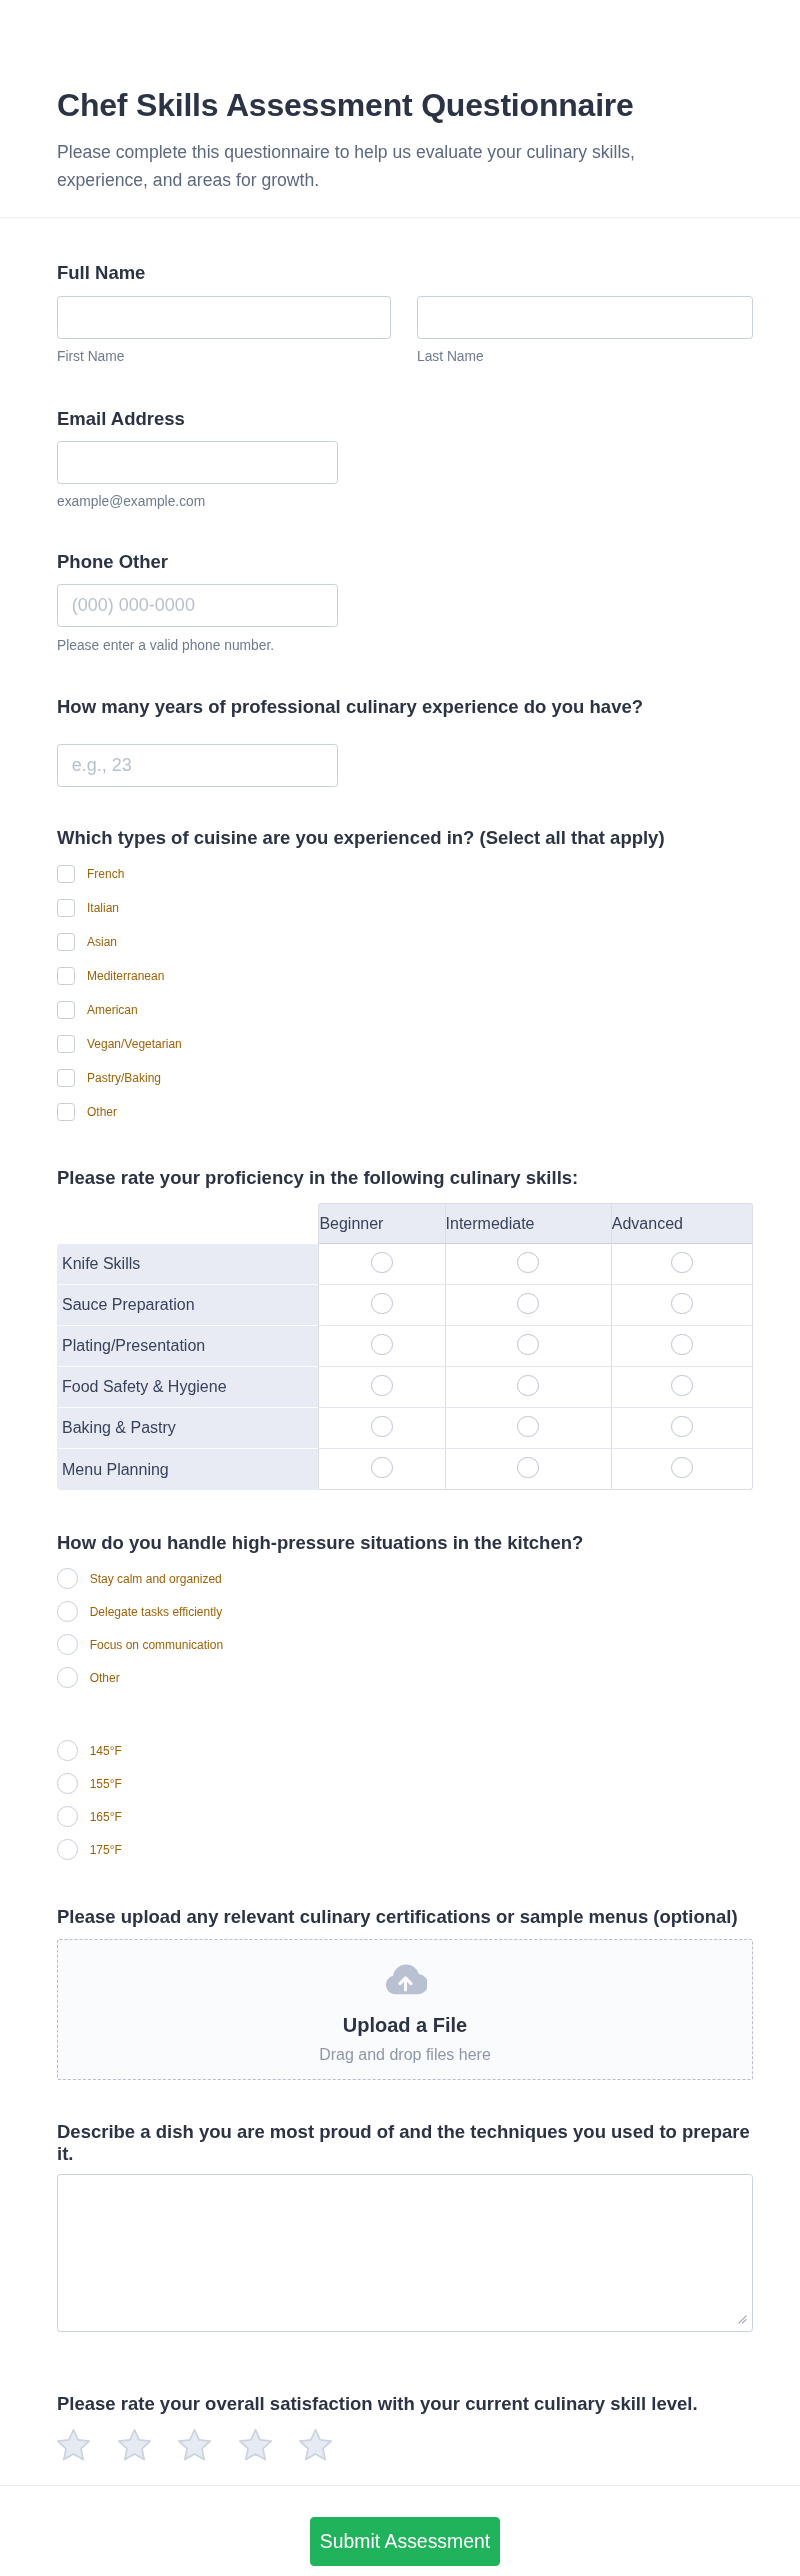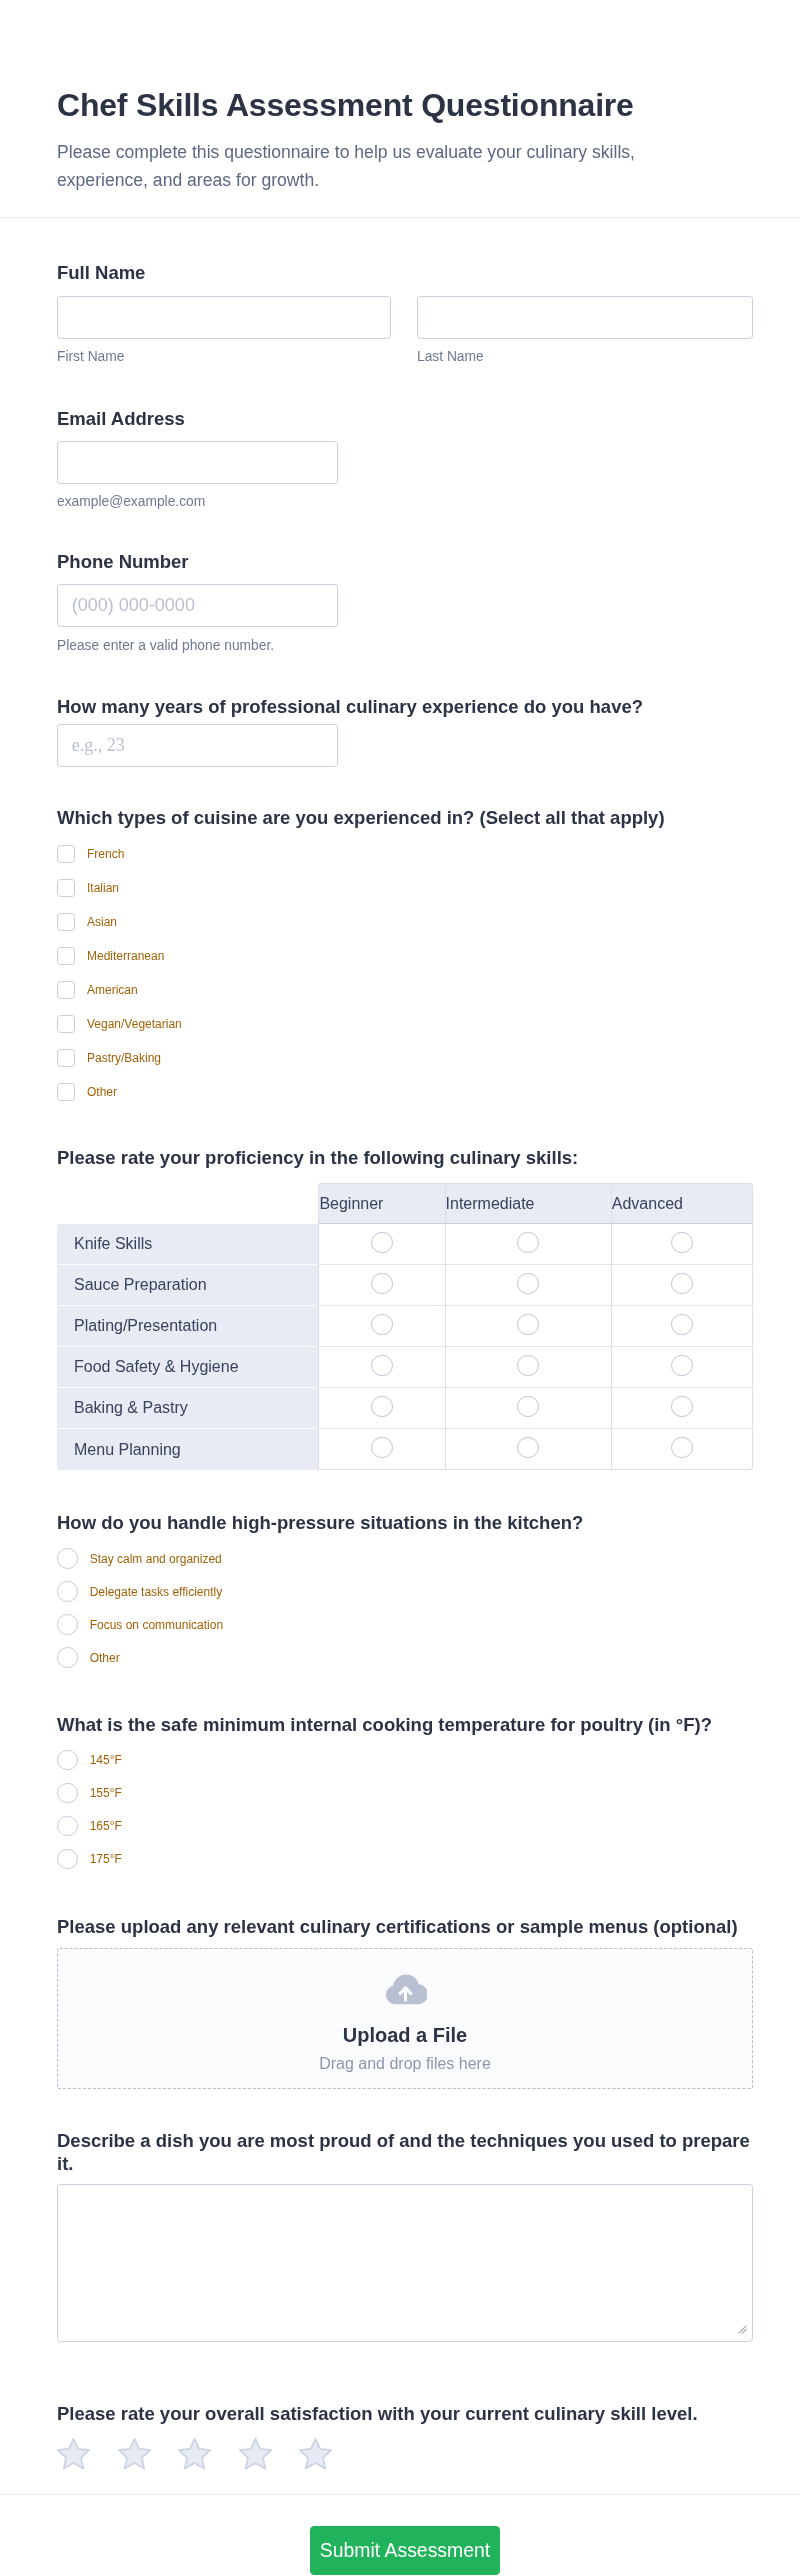--- a/index.html
+++ b/index.html
@@ -29,21 +29,21 @@
   #q-fullname { margin-top:44px; }
   .name-grid { display:flex; gap:26px; margin-top:11.2px; }
   .name-grid .col1 input { width:334px; }
   .name-grid .col2 input { width:336px; }
 
   #q-email { margin-top:43px; }
   #q-email input { margin-top:10.3px; }
   #q-phone { margin-top:41px; }
   #q-phone input { margin-top:10.3px; }
   #q-years { margin-top:42px; }
-  #q-years input { margin-top:6px;font-family:Liberation Serif, serif; }
+  #q-years input { margin-top:26px; }
 
   
   #q-cuisine { margin-top:40px; }
   #q-pressure { margin-top:42px; }
   #q-poultry { margin-top:40px; }
   .opt-list { margin-top:7.7px; }
   .opt-list.tight { margin-top:6.9px; }
   .opt-row { display:flex; align-items:center; height:34px; cursor:pointer; }
   .opt-list.radio38 .opt-row { height:33px; }
   .cbox { width:18px; height:18px; border:1.3px solid #c7cddb; border-radius:3.4px; background:#fff; flex:0 0 auto; }
@@ -57,21 +57,21 @@
   .matrix thead th { height:41px; }
   .matrix thead th.corner { background:transparent; border:none; }
   .matrix thead th.colhead {
     background:#e8ebf4; color:#39425c; font-weight:400; font-size:16px; text-align:left;
     border-top:0.9px solid #d9dee9; border-right:0.9px solid #d9dee9; border-bottom:0.9px solid #c9cfdc;
   }
   .matrix thead th.colhead.first { border-left:0.9px solid #d9dee9; border-top-left-radius:3.4px; }
   .matrix thead th.colhead.last { border-top-right-radius:3.4px; }
   .matrix tbody th.rowhead {
     background:#e8ebf4; height:41px; font-size:16px; font-weight:400; color:#39425c;
-    text-align:left; padding-left:17px; border-bottom:1.7px solid #fafbfd;
+    text-align:left; padding-left:5px; border-bottom:1.7px solid #fafbfd;
   }
   .matrix tbody tr:first-child th.rowhead { border-top-left-radius:3.4px; }
   .matrix tbody tr:last-child th.rowhead { border-bottom:none; border-bottom-left-radius:3.4px; }
   .matrix tbody td {
     background:#fff; text-align:center; vertical-align:middle; height:41px;
     border-right:0.9px solid #d9dee9; border-bottom:0.9px solid #e2e6ef;
   }
   .matrix tbody td.firstcol { border-left:0.9px solid #d9dee9; }
   .matrix tbody tr:last-child td { border-bottom:0.9px solid #d9dee9; }
   .matrix tbody tr:last-child td:last-child { border-bottom-right-radius:3.4px; }
@@ -131,21 +131,21 @@
   </div>
 </div>
 
 <div class="q" id="q-email">
   <div class="q-label">Email Address</div>
   <input class="text w-single" type="text" style="">
   <div class="sublabel">example@example.com</div>
 </div>
 
 <div class="q" id="q-phone">
-  <div class="q-label">Phone Number</div>
+  <div class="q-label">Phone Other</div>
   <input class="text w-single" type="text" placeholder="(000) 000-0000" style="">
   <div class="sublabel">Please enter a valid phone number.</div>
 </div>
 
 <div class="q" id="q-years">
   <div class="q-label">How many years of professional culinary experience do you have?</div>
   <input class="text w-single" type="text" placeholder="e.g., 23" style="">
 </div>
 
 <div class="q" id="q-cuisine">
@@ -260,21 +260,20 @@
         <span class="opt-label">Focus on communication</span>
       </div>
       <div class="opt-row">
         <span class="rbox"></span>
         <span class="opt-label">Other</span>
       </div>
     </div>
 </div>
 
 <div class="q" id="q-poultry">
-  <div class="q-label">What is the safe minimum internal cooking temperature for poultry (in °F)?</div>
   <div class="opt-list tight radio38" id="poultry-options">
       <div class="opt-row">
         <span class="rbox"></span>
         <span class="opt-label">145°F</span>
       </div>
       <div class="opt-row">
         <span class="rbox"></span>
         <span class="opt-label">155°F</span>
       </div>
       <div class="opt-row">

